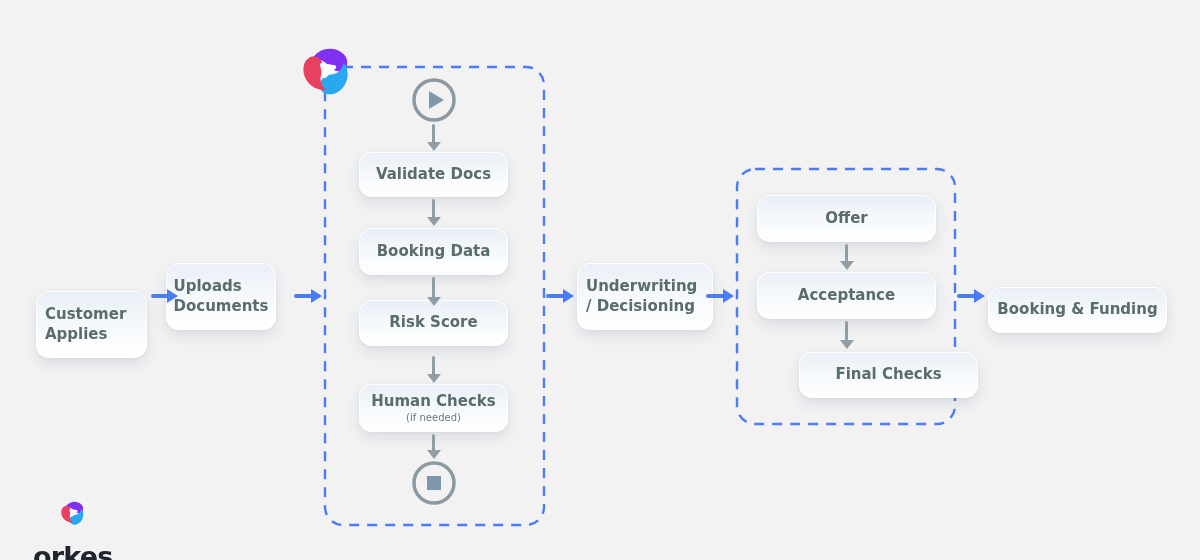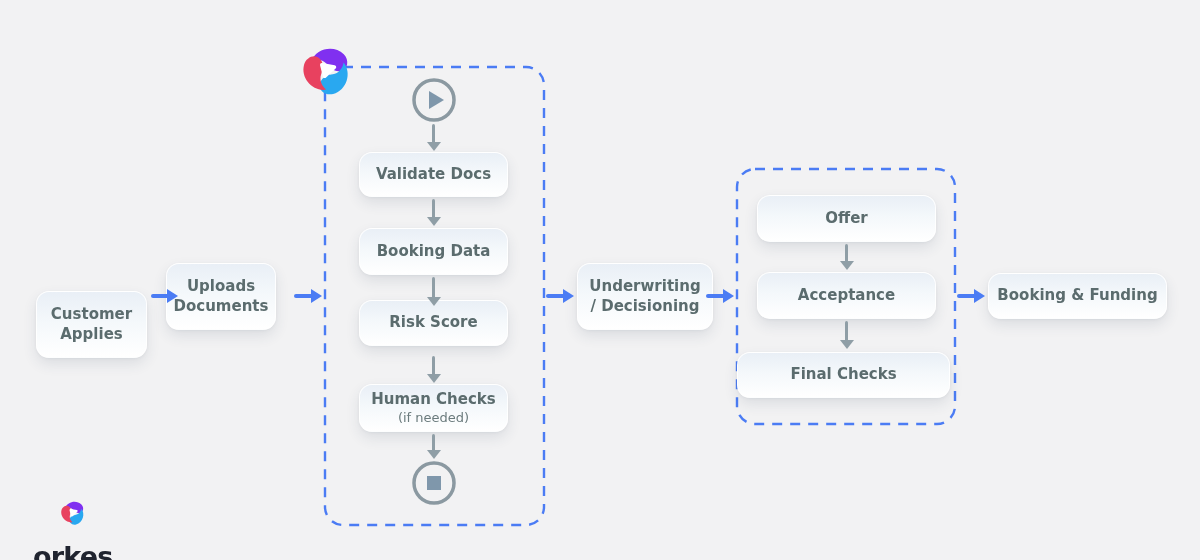--- a/index.html
+++ b/index.html
@@ -8,29 +8,29 @@
     background:#e9e9ea;
   }
   .canvas{
     position:relative;width:1200px;height:560px;margin:0 auto;
     background:#f2f2f3;overflow:hidden;
   }
   
   .node{
     position:absolute;
     display:flex;flex-direction:column;align-items:center;justify-content:center;
-    text-align:center;
+    text-align:left;
     background:linear-gradient(180deg,#e9eff6 0%,#f4f8fb 45%,#ffffff 100%);
     border:1px solid rgba(255,255,255,.9);
     border-radius:13px;
     box-shadow:0 6px 14px rgba(45,65,90,.11),0 1px 3px rgba(45,65,90,.06);
     color:#5b6c6e;font-weight:700;font-size:15px;line-height:1.28;
     padding:4px 8px;box-sizing:border-box;
   }
-  .node .sub{font-size:13px;font-weight:500;color:#6b7b7d;margin-top:1px;}
+  .node .sub{font-size:10px;font-weight:500;color:#6b7b7d;margin-top:1px;}
   
   .group-svg{position:absolute;pointer-events:none;}
   
   .harrow{position:absolute;height:16px;transform:translateY(-8px);}
   .harrow .shaft{position:absolute;left:0;right:7px;top:6px;height:4px;background:#4b7cf4;border-radius:2px;}
   .harrow .head{position:absolute;right:0;top:1px;width:0;height:0;
     border-left:11px solid #4b7cf4;border-top:7px solid transparent;border-bottom:7px solid transparent;}
   
   .varrow{position:absolute;width:16px;transform:translateX(-8px);}
   .varrow .shaft{position:absolute;top:0;bottom:7px;left:6.5px;width:3px;background:#8f9ea6;border-radius:1.5px;}
@@ -78,21 +78,21 @@
   </div>
 
   <div class="node" style="left:166px;top:263px;width:110px;height:67px;">
     <span>Uploads Documents</span>
   </div>
 
   <div class="node" style="left:577px;top:263px;width:136px;height:67px;">
     <span>Underwriting / Decisioning</span>
   </div>
 
-  <div class="node" style="left:988px;top:273px;width:179px;height:46px;">
+  <div class="node" style="left:988px;top:287px;width:179px;height:46px;">
     <span>Booking &amp; Funding</span>
   </div>
 
   <div class="node" style="left:359px;top:152px;width:149px;height:45px;">
     <span>Validate Docs</span>
   </div>
 
   <div class="node" style="left:359px;top:228px;width:149px;height:47px;">
     <span>Booking Data</span>
   </div>
@@ -107,21 +107,21 @@
   </div>
 
   <div class="node" style="left:757px;top:272px;width:179px;height:47px;">
     <span>Acceptance</span>
   </div>
 
   <div class="node" style="left:757px;top:195px;width:179px;height:47px;">
     <span>Offer</span>
   </div>
 
-  <div class="node" style="left:737px;top:352px;width:213px;height:46px;">
+  <div class="node" style="left:799px;top:352px;width:179px;height:46px;">
     <span>Final Checks</span>
   </div>
 
   <div class="harrow" style="left:151px;top:296px;width:27px;">
     <div class="shaft"></div>
     <div class="head"></div>
   </div>
   <div class="harrow" style="left:294px;top:296px;width:28px;">
     <div class="shaft"></div>
     <div class="head"></div>

